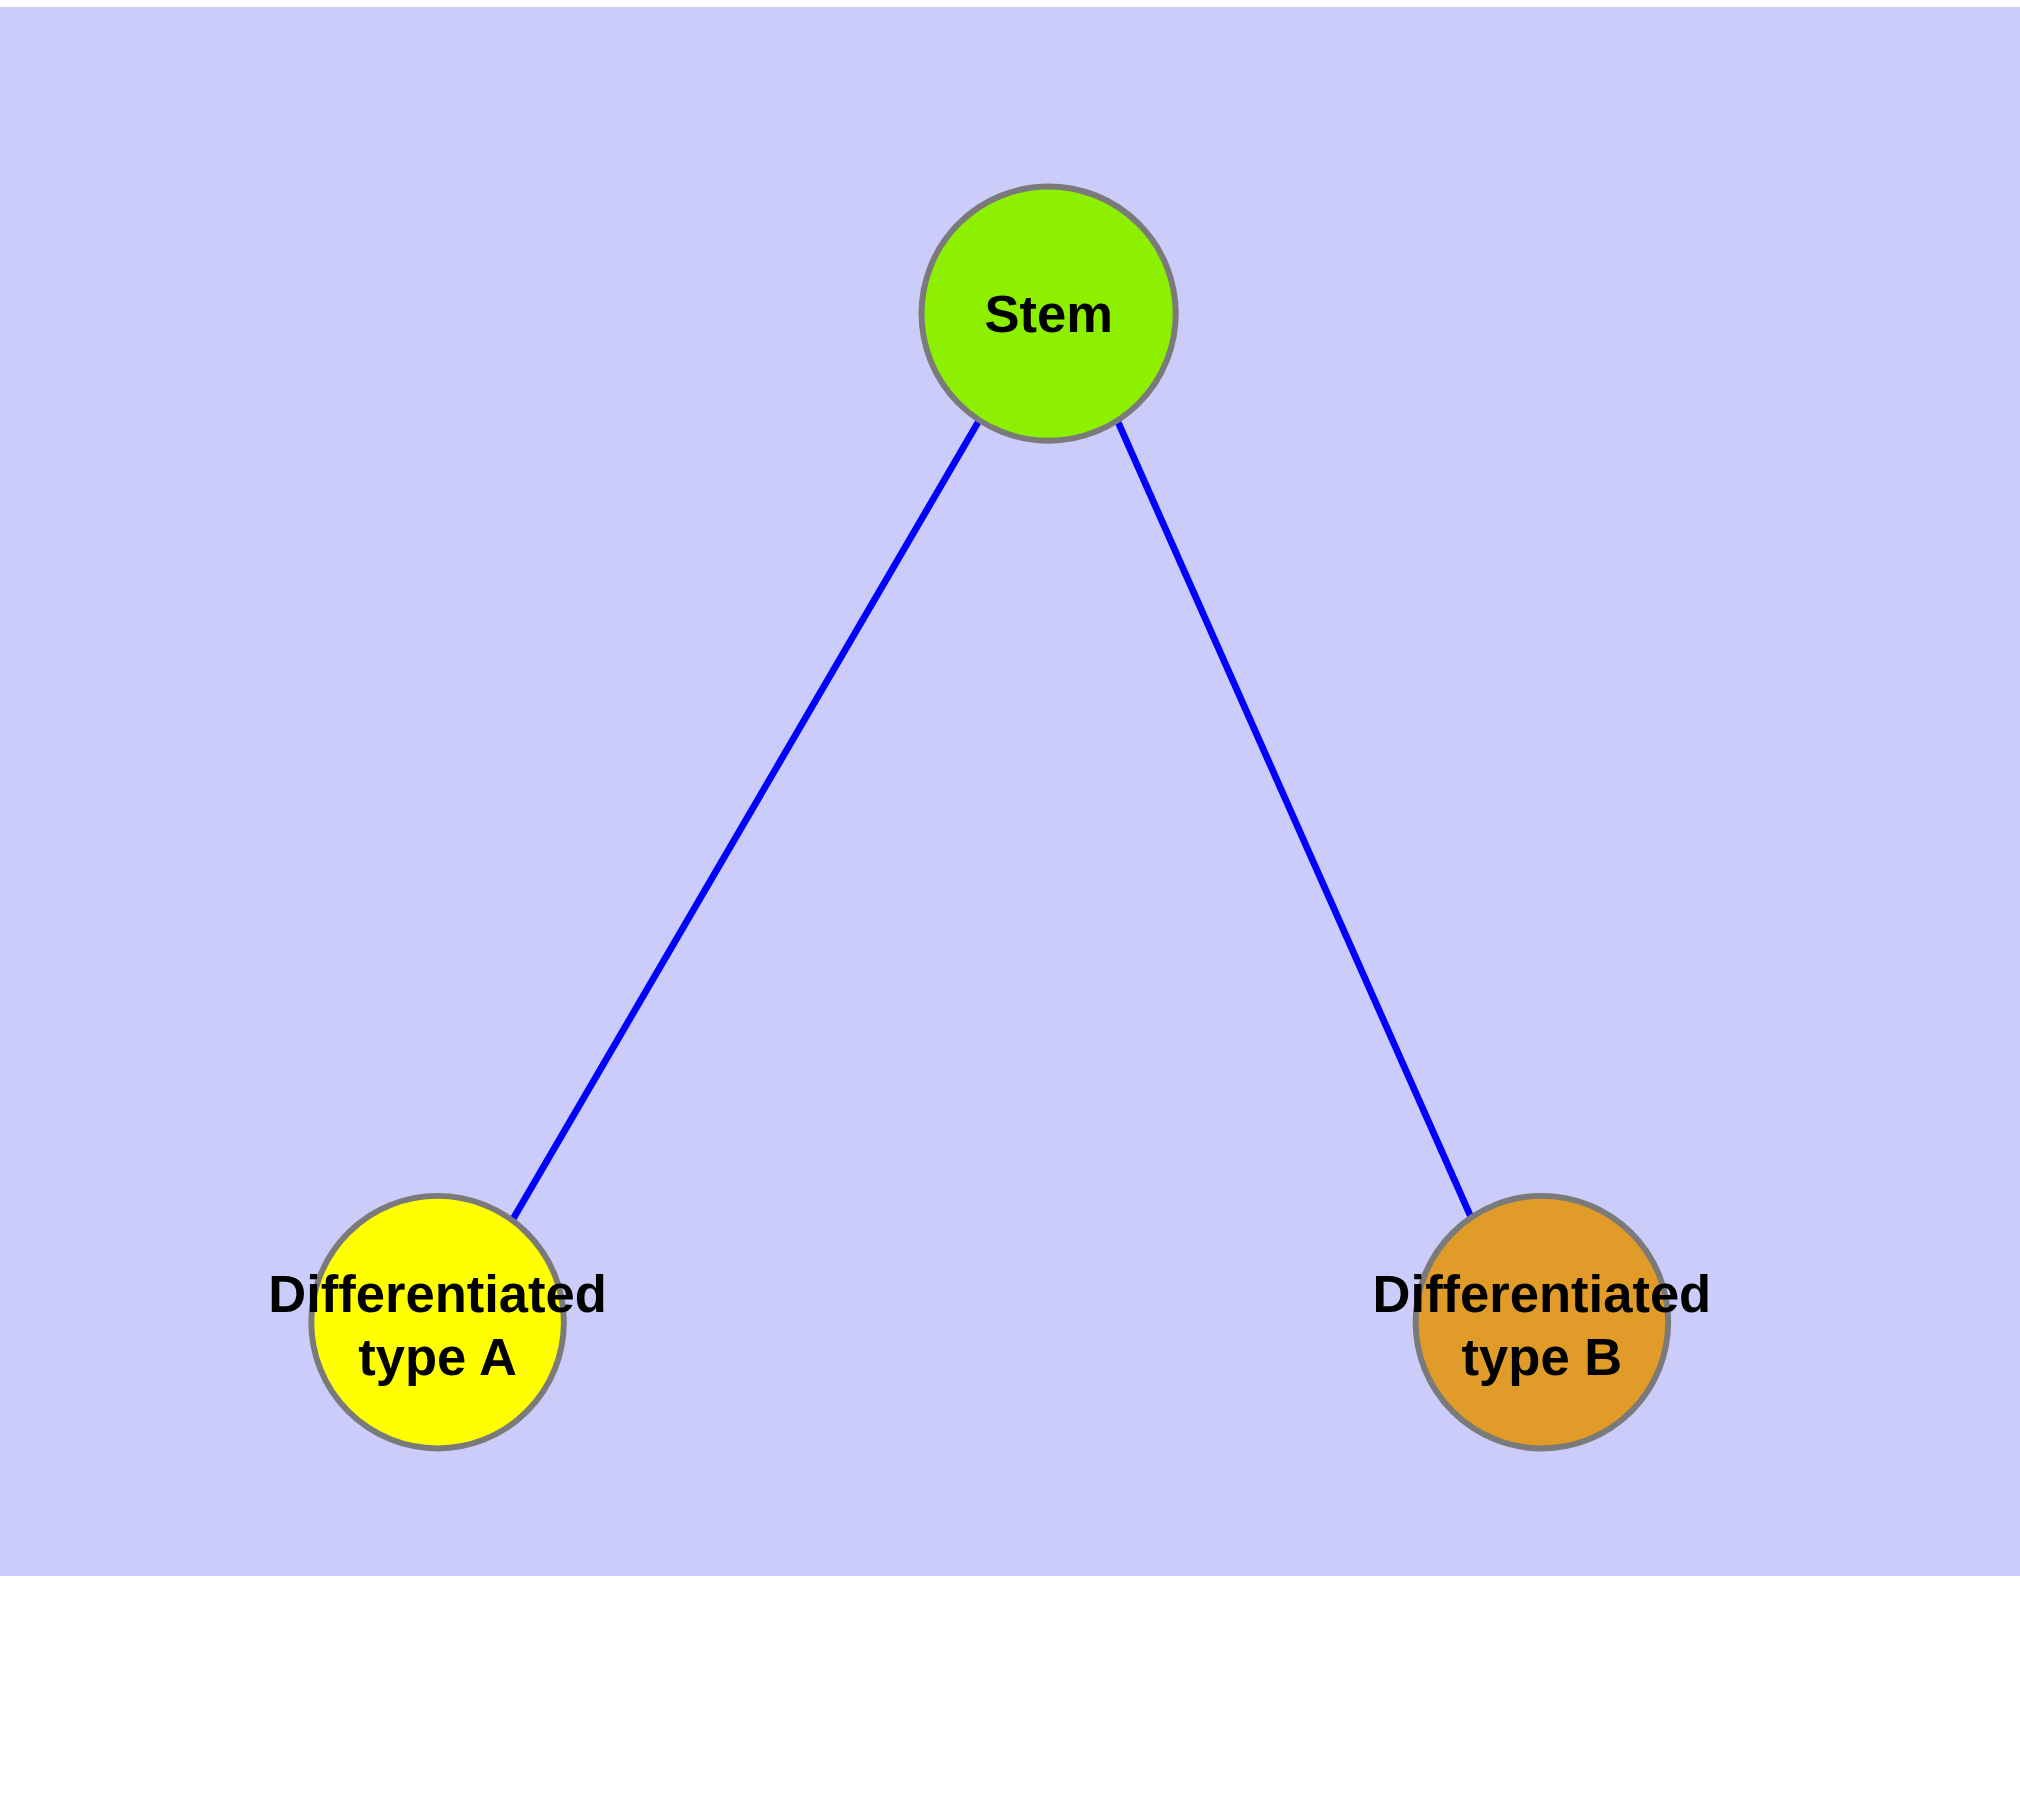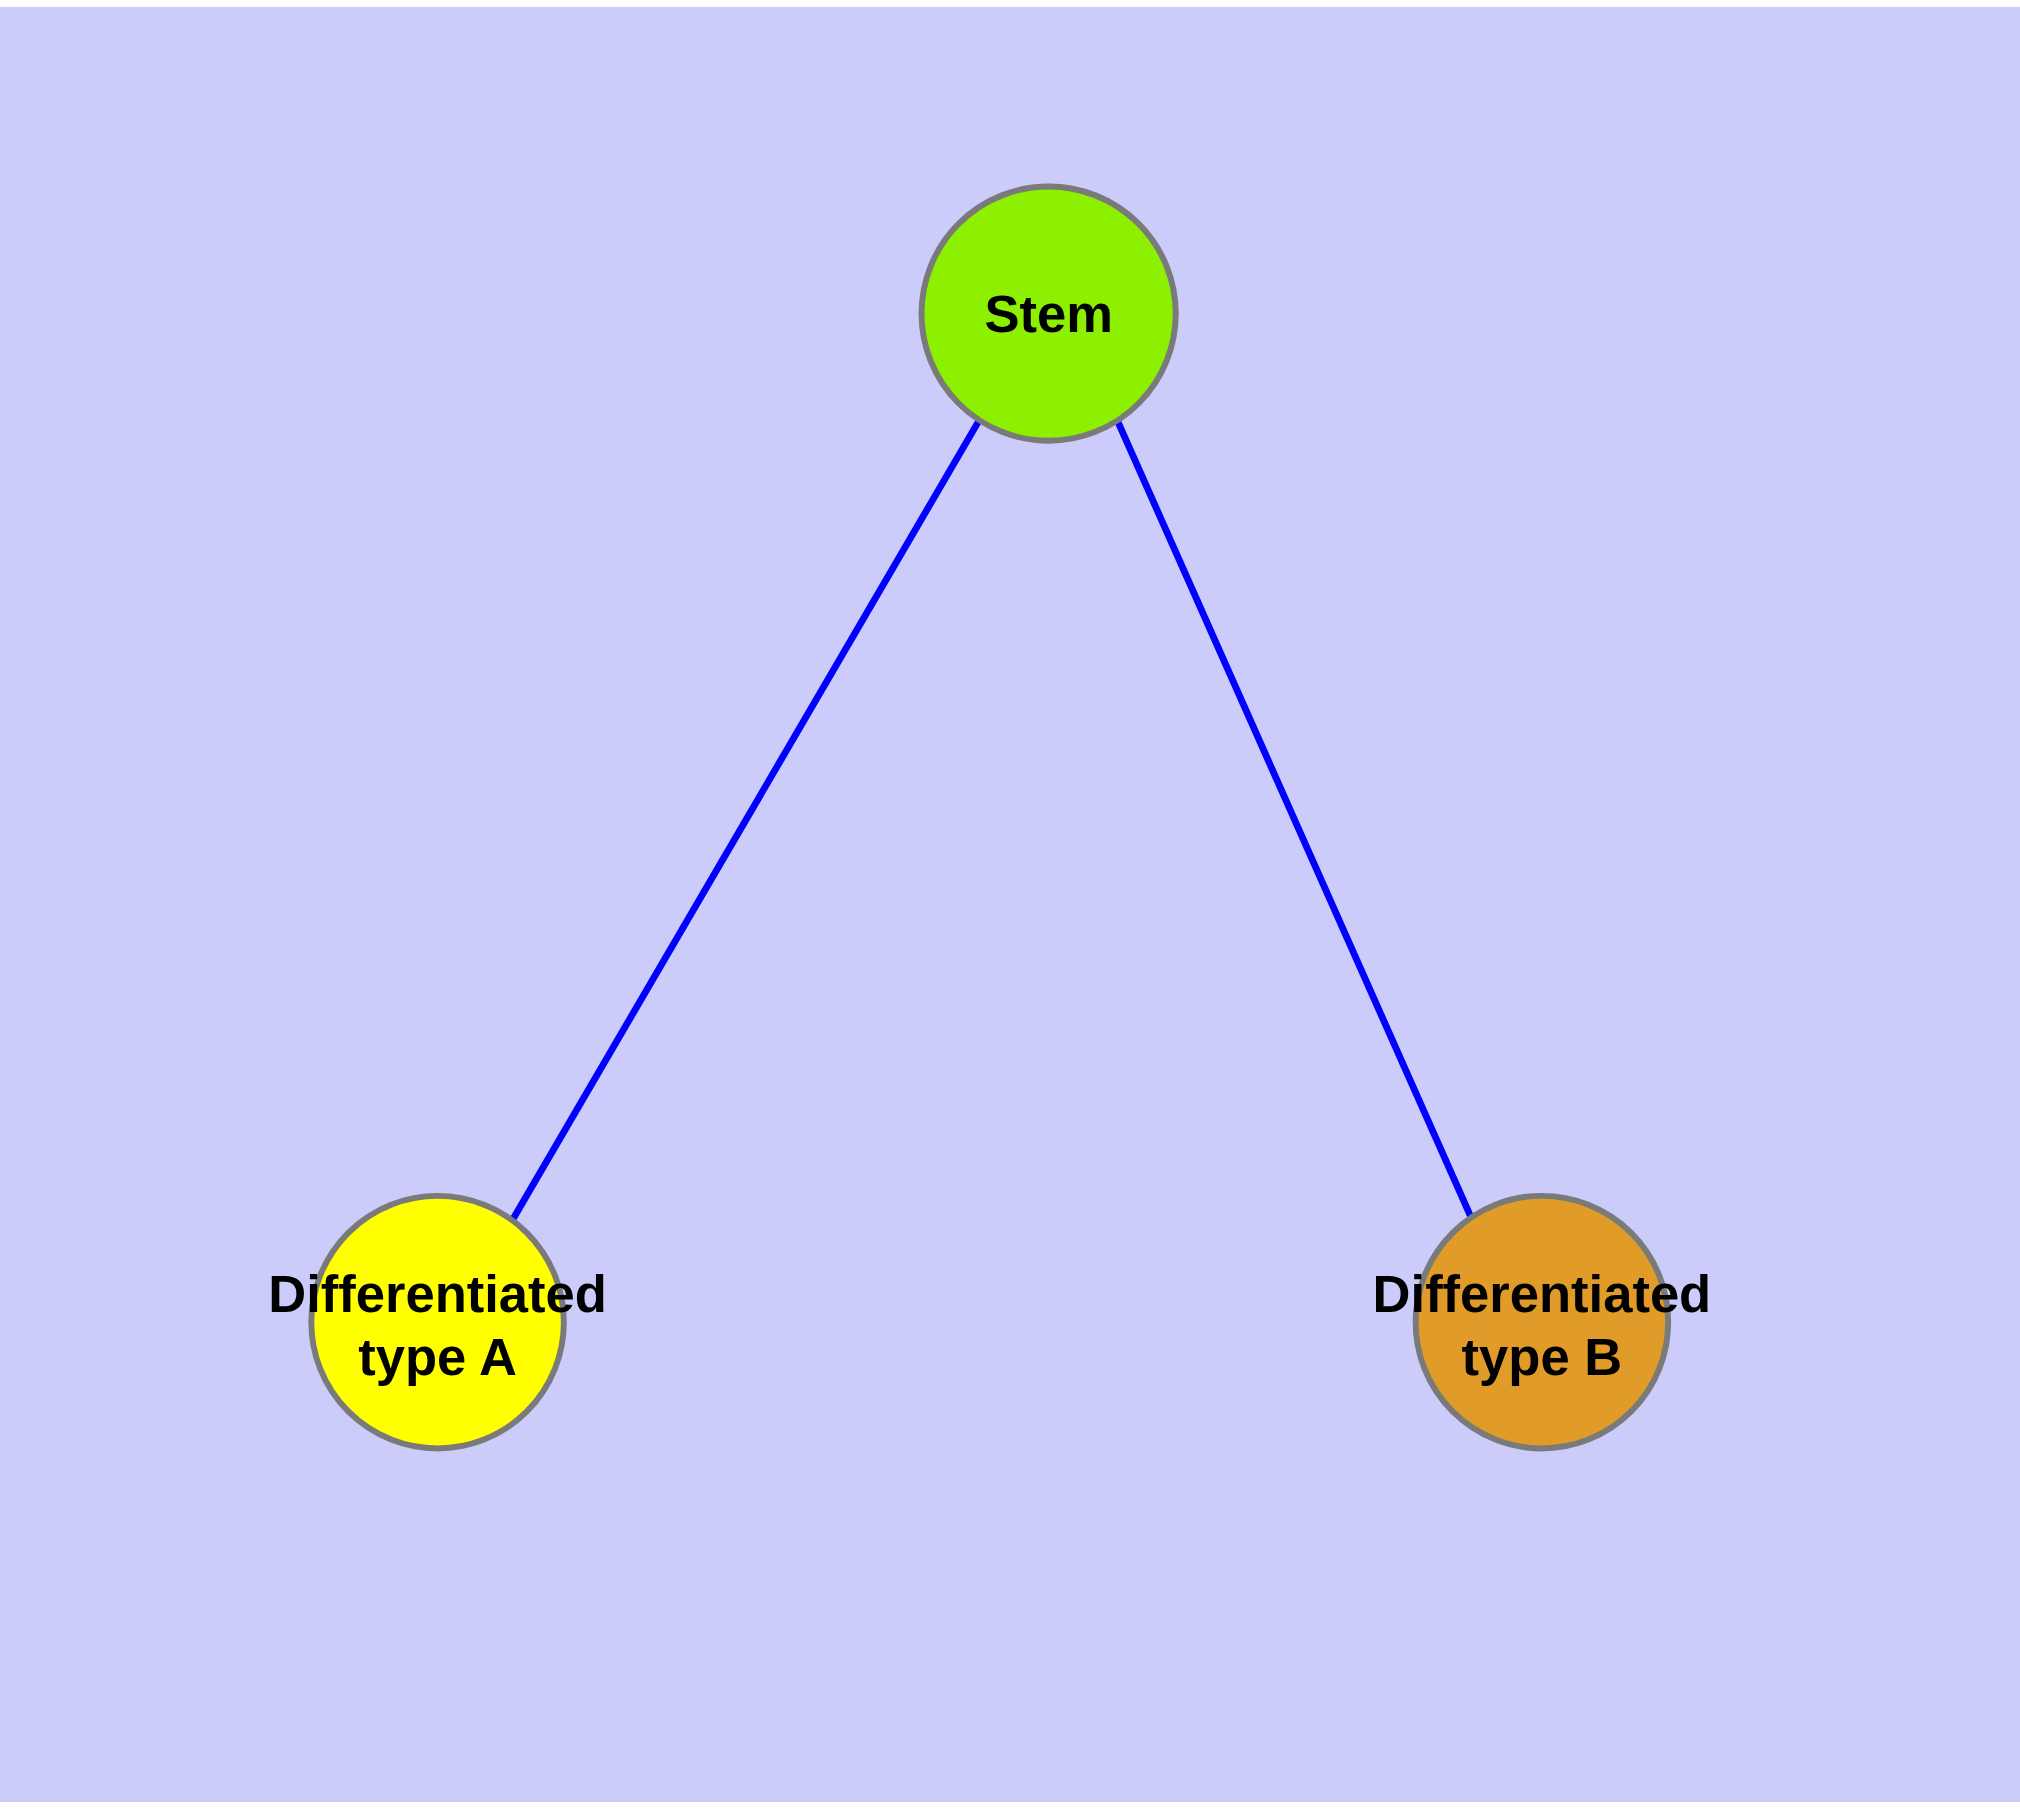--- a/index.html
+++ b/index.html
@@ -42,21 +42,21 @@
     stroke: #7a7a7a;
   }
   .edge-line {
     stroke: #0000ff;
     stroke-linecap: butt;
   }
 </style>
 </head>
 <body>
 
-<div id="canvas" style="width: 2021px; height: 1812px; background: rgb(255, 255, 255);">
+<div id="canvas" style="width: 2021px; height: 1576px; background: rgb(255, 255, 255);">
 
   <div id="plot-area" style="background: rgb(204, 204, 250); width: 2021px;"></div>
 
   <svg id="graph-svg" viewBox="0 0 2384 2138" xmlns="http://www.w3.org/2000/svg">
 
     <g>
       <line class="edge-line" x1="1155" y1="496" x2="604" y2="1440" stroke-width="8" stroke="#0000ff"></line>
       <line class="edge-line" x1="1318" y1="496" x2="1737" y2="1440" stroke-width="8" stroke="#0000ff"></line>
     </g>
 

